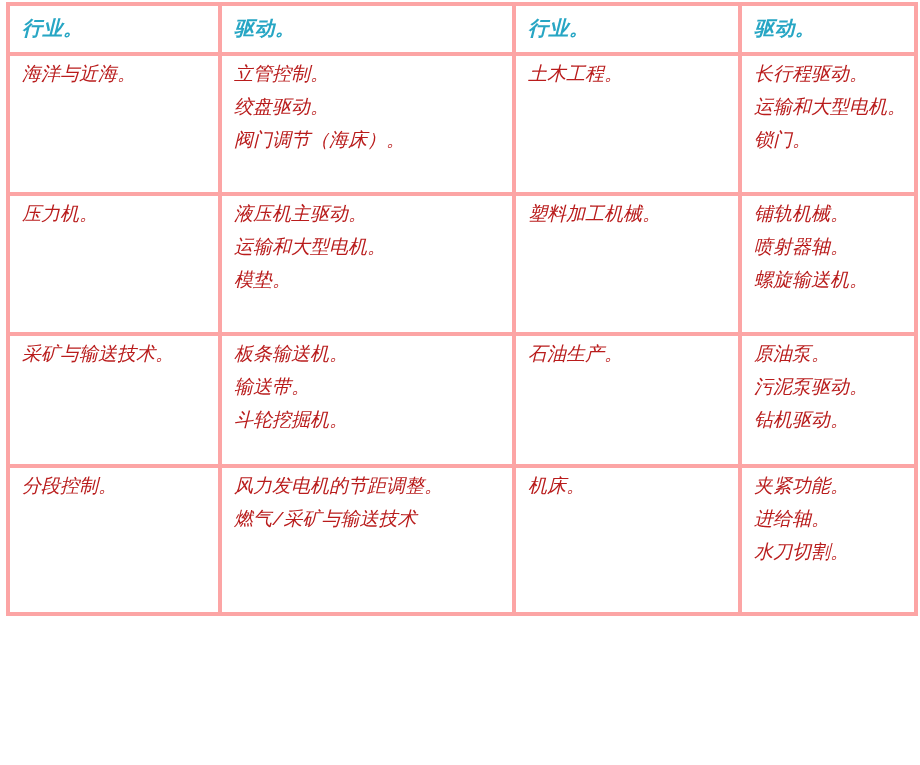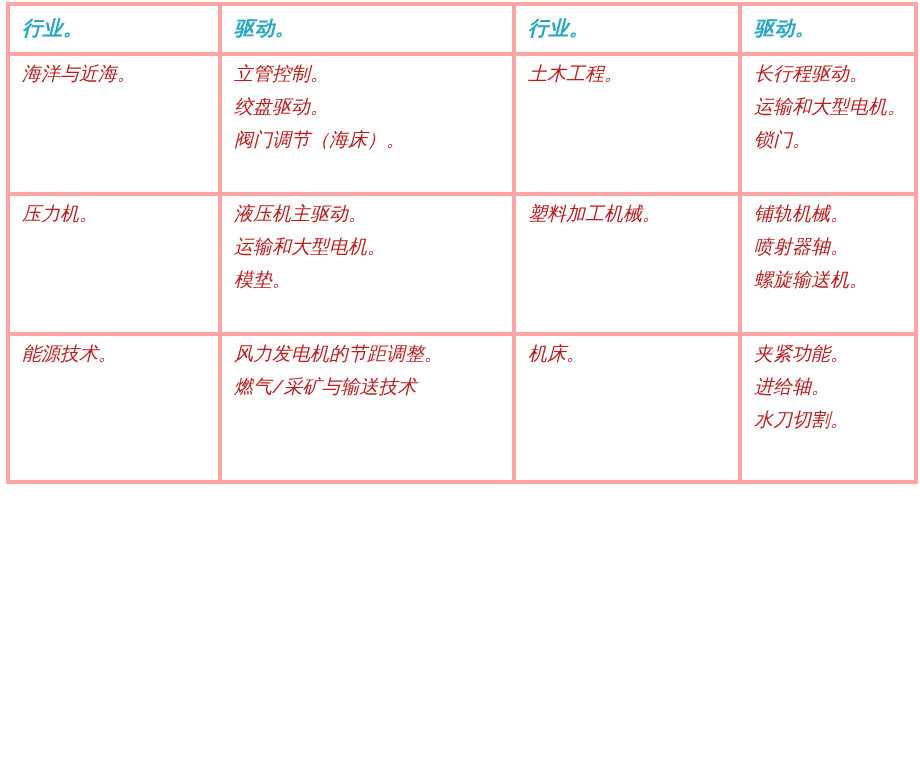--- a/index.html
+++ b/index.html
@@ -137,25 +137,51 @@
         <td class="col-d">
           <div class="cell-text">
             <div class="item">铺轨机械。</div>
             <div class="item">喷射器轴。</div>
             <div class="item">螺旋输送机。</div>
           </div>
         </td>
       </tr>
 
 
+      <tr class="row-med">
+        <td class="col-a">
+          <div class="cell-text">
+            <div class="item">采矿与输送技术。</div>
+          </div>
+        </td>
+        <td class="col-b">
+          <div class="cell-text">
+            <div class="item">板条输送机。</div>
+            <div class="item">输送带。</div>
+            <div class="item">斗轮挖掘机。</div>
+          </div>
+        </td>
+        <td class="col-c">
+          <div class="cell-text">
+            <div class="item">石油生产。</div>
+          </div>
+        </td>
+        <td class="col-d">
+          <div class="cell-text">
+            <div class="item">原油泵。</div>
+            <div class="item">污泥泵驱动。</div>
+            <div class="item">钻机驱动。</div>
+          </div>
+        </td>
+      </tr>
 
       <tr class="row-last">
         <td class="col-a">
           <div class="cell-text">
-            <div class="item">能源技术。</div>
+            <div class="item">分段控制。</div>
           </div>
         </td>
         <td class="col-b">
           <div class="cell-text">
             <div class="item">风力发电机的节距调整。</div>
             <div class="item">燃气/采矿与输送技术</div>
           </div>
         </td>
         <td class="col-c">
           <div class="cell-text">

